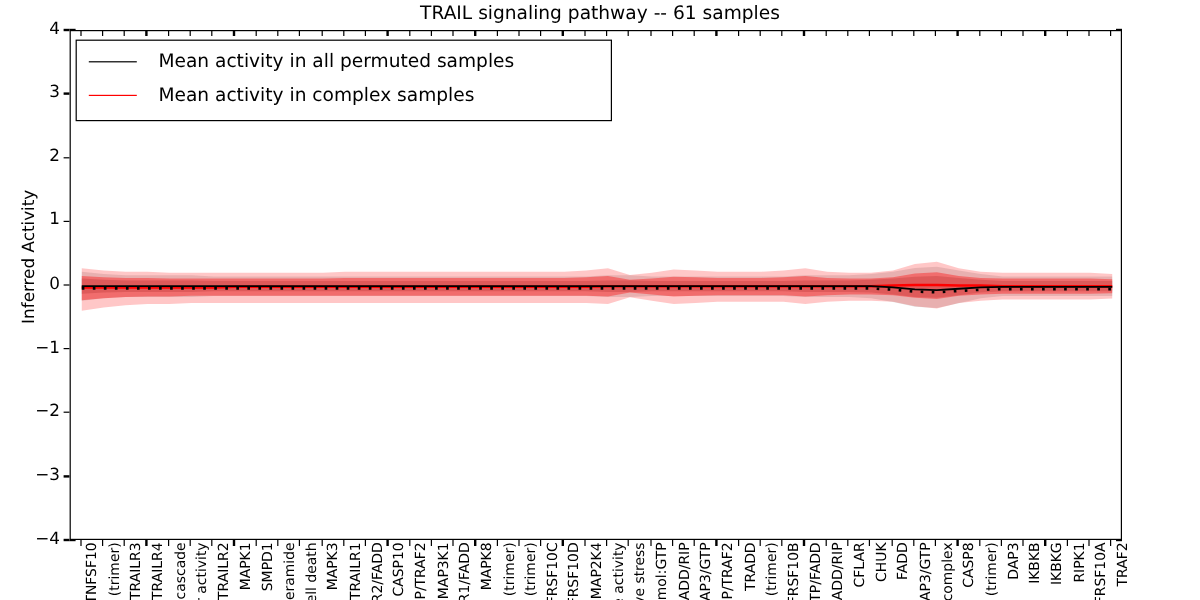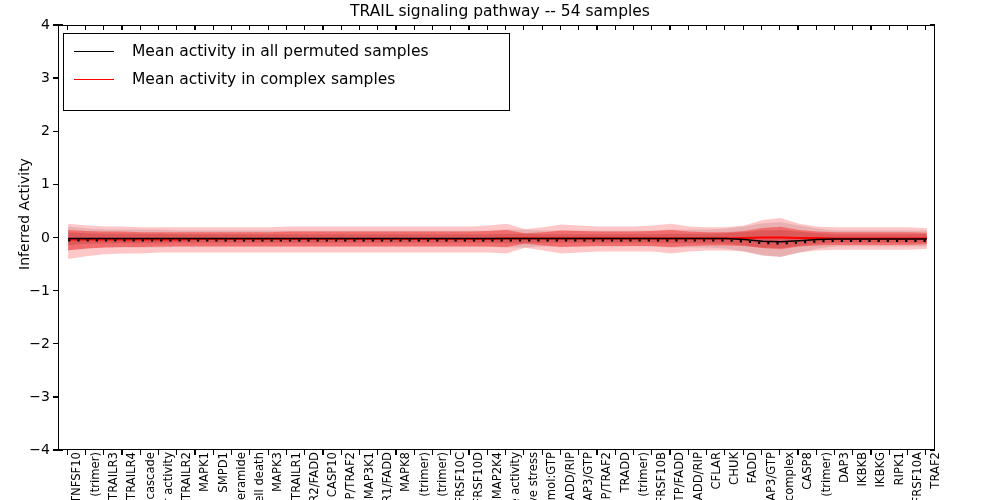--- a/index.html
+++ b/index.html
@@ -79,21 +79,21 @@
   }
 
   
   .frame-tick-top{position:absolute;top:25px;width:1.2px;height:5px;background:#000;}
   .frame-tick-right{position:absolute;left:930px;height:1.4px;width:5px;background:#000;}
 
   
   .legend-box{
     position:absolute;
     left:63px;top:33px;
-    width:447px;height:78px;
+    width:447px;height:68px;
     border:1.2px solid #000;
     background:#fff;
     box-sizing:border-box;
     z-index:30;
   }
   .legend-row{
     position:absolute;left:10px;height:26px;
     display:flex;align-items:center;
   }
   .legend-row.r0{top:4px;}
@@ -110,21 +110,21 @@
     position:absolute;left:0;top:0;
     width:877px;height:425px;
     display:block;
   }
 </style>
 </head>
 <body>
 
 <div id="root">
 
-  <div class="chart-title">TRAIL signaling pathway -- 54 samples</div>
+  <div class="chart-title">TRAIL signaling pathway -- 61 samples</div>
 
   <div id="y-ticks">
       <div class="ytick-label" style="top: 25px; left: 8px; width: 42px;">4</div>
       <div class="ytick-mark outer" style="top: 24.3px;"></div>
       <div class="ytick-mark inner" style="top: 24.3px;"></div>
       <div class="frame-tick-right" style="top: 24.3px;"></div>
       <div class="ytick-label" style="top: 78.125px; left: 8px; width: 42px;">3</div>
       <div class="ytick-mark outer" style="top: 77.425px;"></div>
       <div class="ytick-mark inner" style="top: 77.425px;"></div>
       <div class="frame-tick-right" style="top: 77.425px;"></div>

